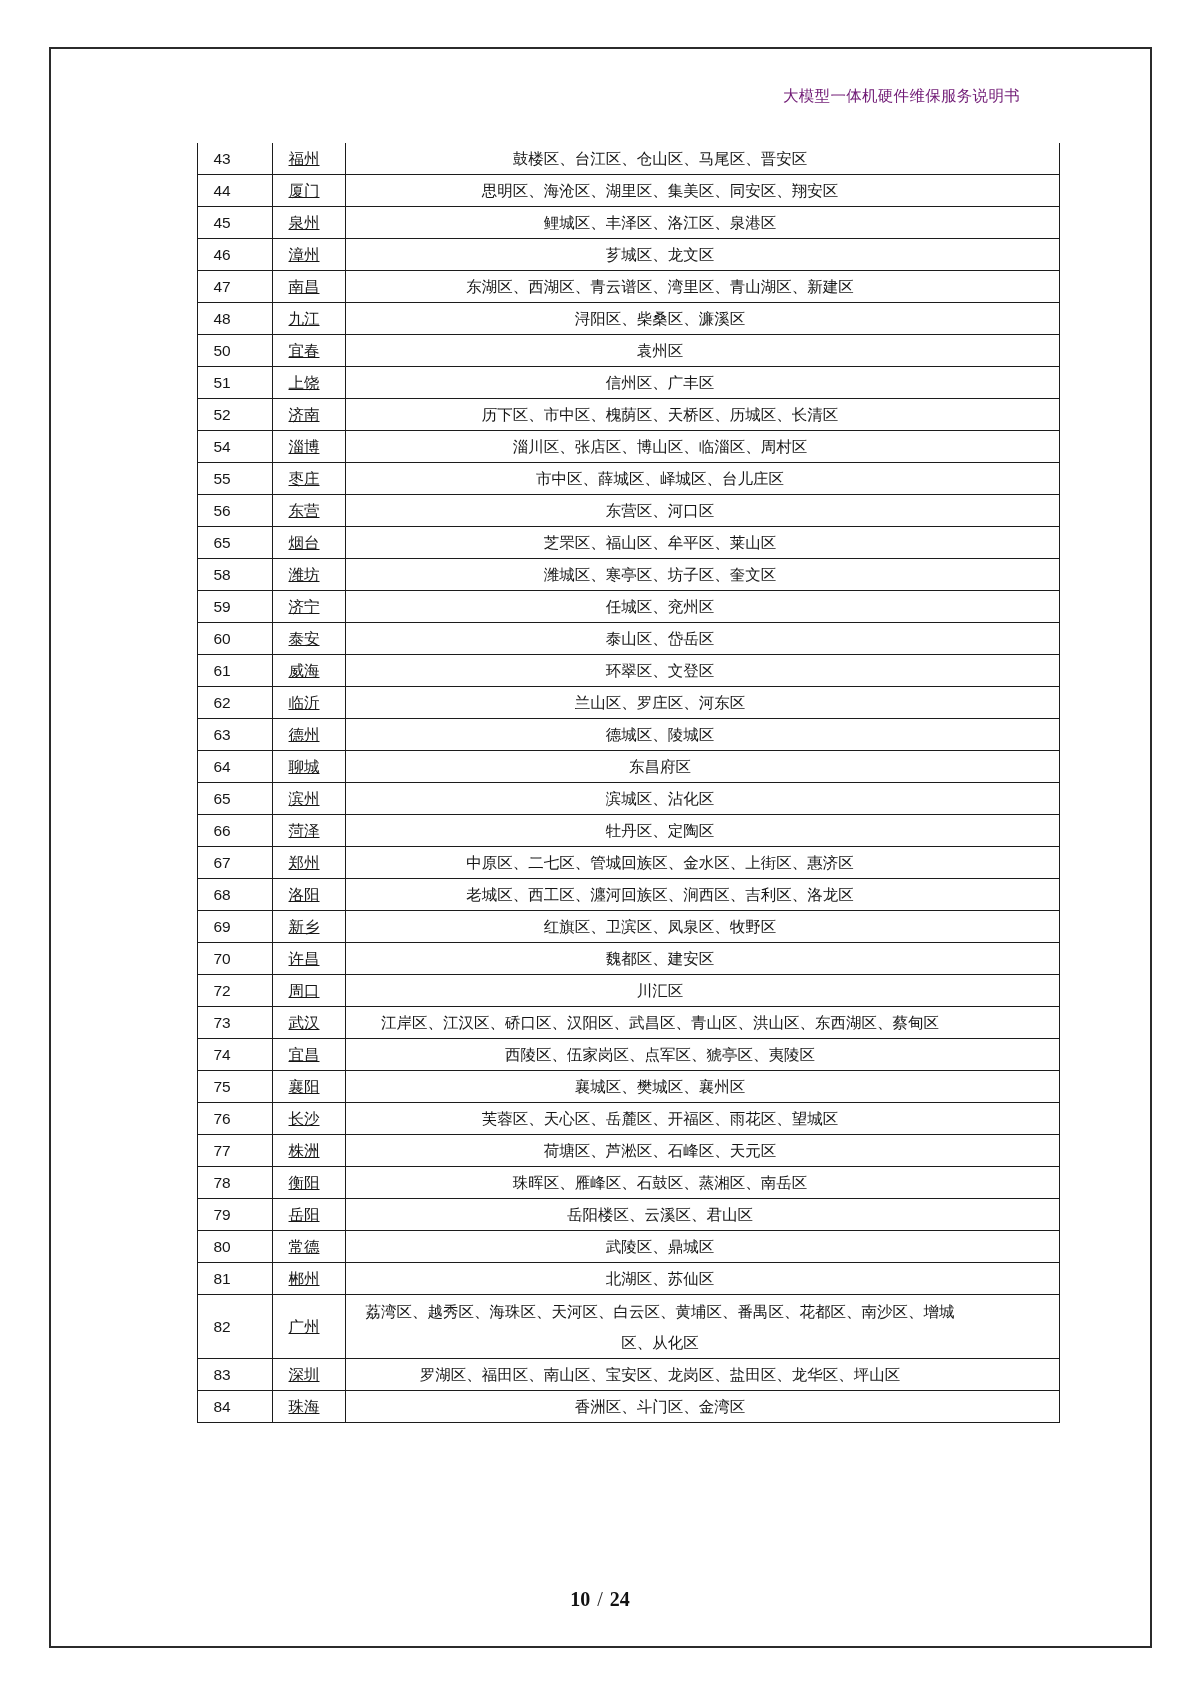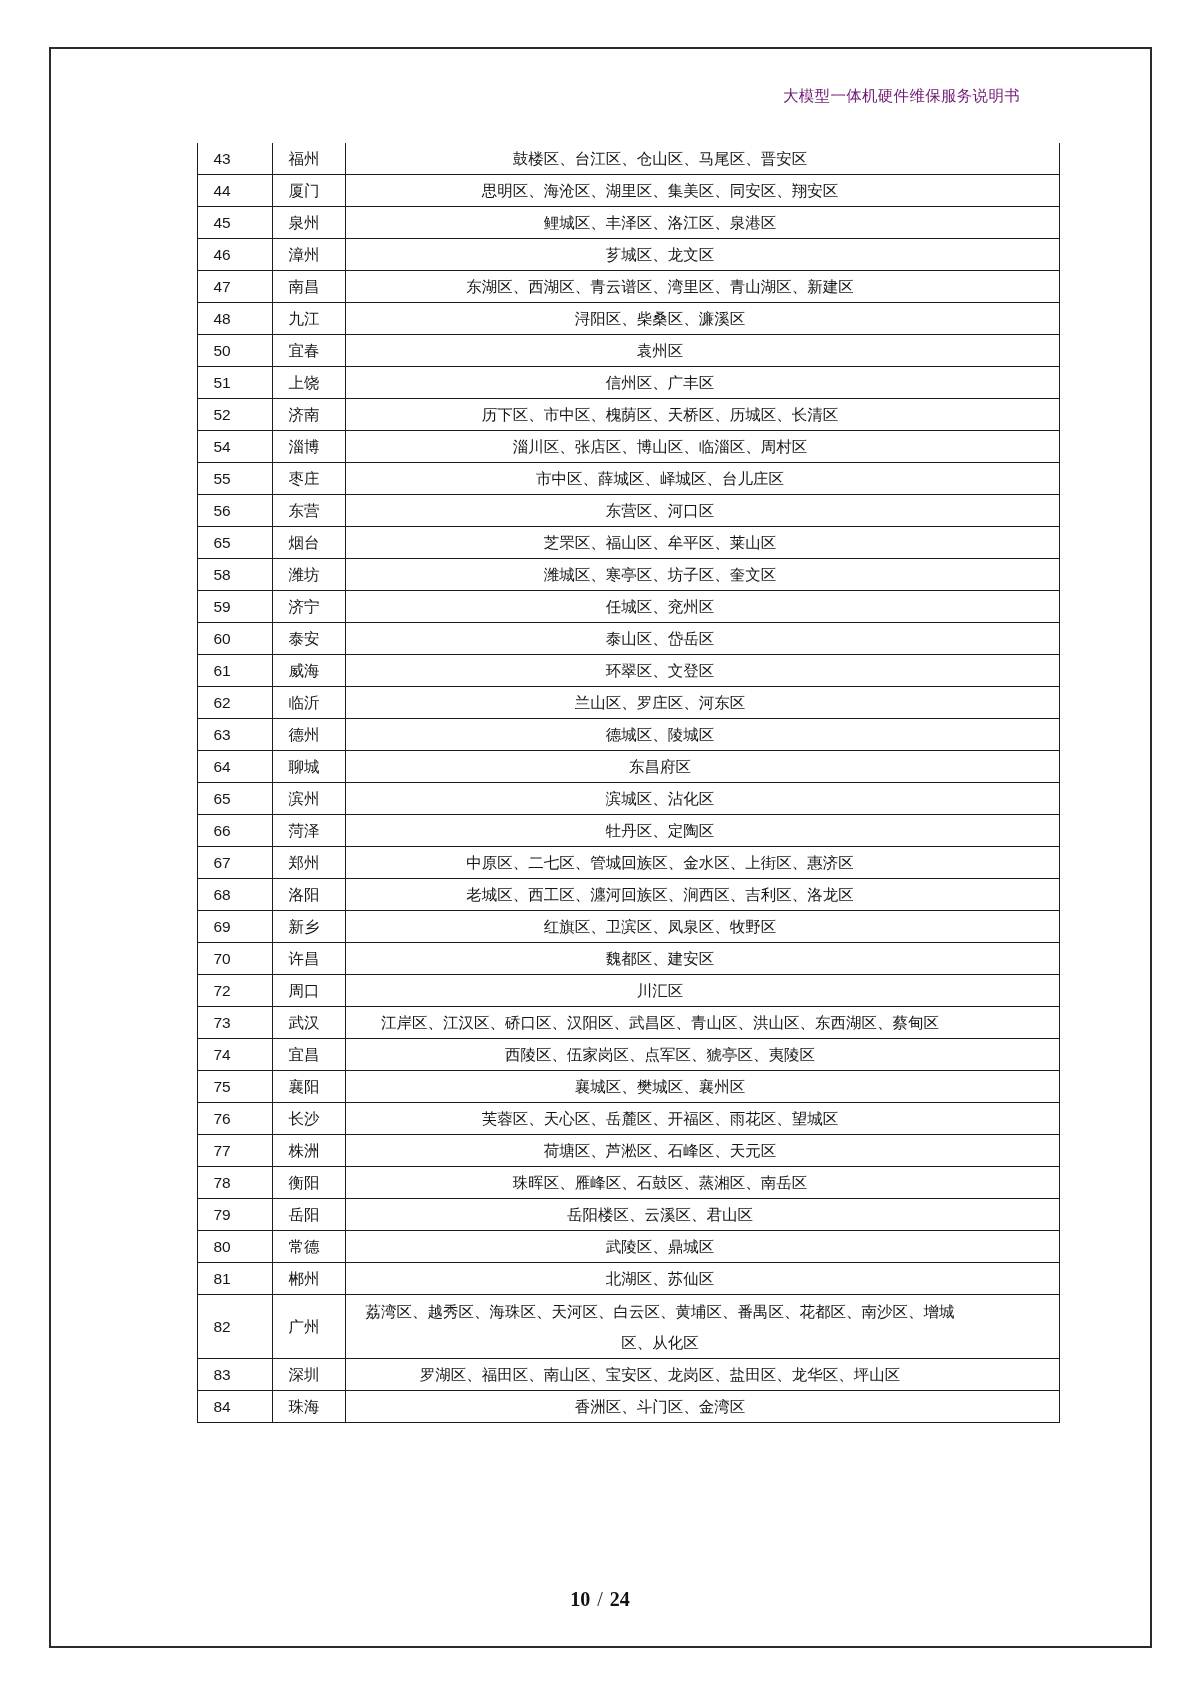--- a/index.html
+++ b/index.html
@@ -48,20 +48,21 @@
     overflow: hidden;
   }
   .districts-table tr:first-child td { border-top: none; }
   .col-no {
     text-align: center;
     padding-right: 26px !important;
   }
   .col-city {
     text-align: center;
     padding-right: 10px !important;
+    text-decoration: underline;
   }
   .col-districts {
     text-align: center;
     padding-left: 10px !important;
     padding-right: 95px !important;
     word-break: normal;
   }
   .row-tall td { height: 63px; }
   .page-footer {
     position: absolute;

